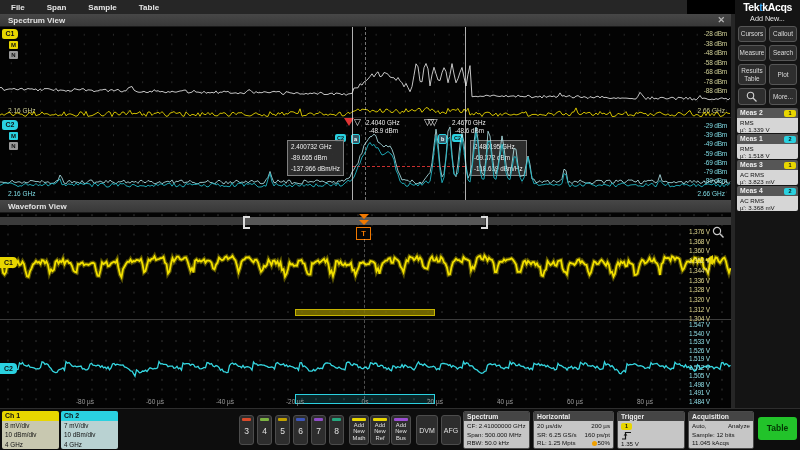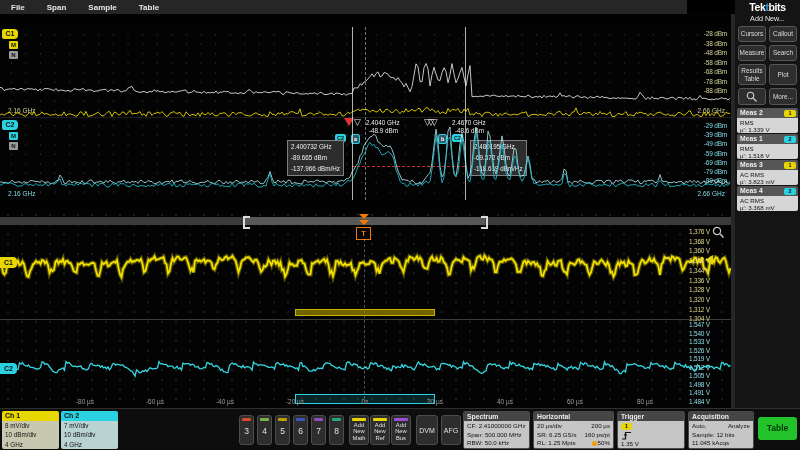--- a/index.html
+++ b/index.html
@@ -110,20 +110,24 @@
 <div id="app">
 
   <div id="menubar" class="abs">
       <div class="menu-item">File</div>
       <div class="menu-item">Span</div>
       <div class="menu-item">Sample</div>
       <div class="menu-item">Table</div>
     </div>
 
   <div id="spectrum-panel" class="abs">
+    <div class="titlebar abs" style="top:0">
+      <span>Spectrum View</span>
+      <span class="close-x abs">✕</span>
+    </div>
 
     <div id="spec1" class="plot abs">
       <div class="chan-tag" style="top:2px;background:#e8d600">C1</div>
       <div class="mini-badge" style="top:14px;background:#e8d600">M</div>
       <div class="mini-badge" style="top:24px;background:#9a9a9a">N</div>
       <div class="freqlab ylab1" style="left:8px">2.16 GHz</div>
       <div class="freqlab ylab1" style="right:6px">2.66 GHz</div>
     <div class="ylab ylab1" style="top: 3px;">-28 dBm</div>
         <div class="ylab ylab1" style="top: 12.5px;">-38 dBm</div>
         <div class="ylab ylab1" style="top: 22px;">-48 dBm</div>
@@ -185,20 +189,23 @@
           <polyline points="0,67.3 2,66.4 4,65.2 6,65.1 8,65.1 10,64.9 12,65.3 14,66.4 16,67.2 18,68.6 20,67.7 22,68.1 24,66.1 26,65.6 28,67.3 30,66.4 32,67.3 34,67.5 36,65.4 38,67.6 40,66.7 42,67.7 44,66.3 46,65.3 48,68.0 50,66.6 52,65.3 54,66.2 56,65.0 58,63.2 60,60.8 62,66.8 64,66.3 66,67.9 68,65.8 70,66.4 72,66.1 74,67.8 76,65.0 78,67.1 80,65.2 82,65.7 84,66.6 86,65.4 88,65.6 90,66.0 92,68.8 94,65.4 96,65.6 98,68.1 100,65.6 102,65.3 104,66.0 106,68.7 108,69.1 110,68.1 112,65.4 114,66.5 116,65.1 118,68.2 120,65.5 122,65.9 124,65.5 126,67.8 128,68.4 130,69.0 132,66.5 134,66.6 136,67.8 138,68.7 140,67.6 142,67.8 144,67.9 146,68.8 148,67.2 150,68.2 152,67.1 154,68.5 156,66.0 158,67.6 160,65.8 162,66.2 164,67.5 166,66.6 168,65.4 170,65.2 172,68.2 174,65.4 176,68.8 178,68.2 180,66.4 182,68.7 184,68.7 186,65.5 188,66.4 190,65.5 192,67.0 194,66.3 196,66.5 198,65.6 200,67.5 202,68.1 204,66.3 206,68.4 208,68.9 210,67.3 212,65.1 214,65.3 216,67.0 218,65.7 220,68.4 222,67.3 224,68.5 226,68.1 228,68.6 230,68.6 232,65.0 234,68.6 236,68.0 238,65.2 240,65.4 242,65.0 244,68.3 246,65.5 248,66.3 250,65.5 252,66.5 254,65.3 256,67.0 258,69.0 260,69.0 262,68.8 264,67.4 266,68.2 268,61.1 270,55.3 272,63.9 274,68.0 276,65.4 278,67.1 280,67.5 282,68.1 284,65.6 286,68.4 288,68.1 290,66.7 292,69.0 294,67.1 296,65.5 298,67.7 300,68.1 302,66.2 304,68.4 306,66.4 308,67.3 310,66.1 312,68.0 314,68.9 316,65.7 318,68.1 320,67.9 322,68.4 324,67.5 326,65.4 328,65.5 330,67.8 332,67.6 334,65.4 336,67.8 338,64.8 340,68.1 342,67.8 344,66.0 346,64.1 348,62.3 350,63.4 352,61.7 354,59.1 356,54.2 358,48.6 360,45.2 362,39.1 364,36.4 366,32.3 368,26.9 370,24.5 372,27.6 374,26.4 376,29.9 378,29.7 380,33.7 382,37.0 384,36.4 386,35.0 388,33.5 390,35.2 392,37.0 394,41.9 396,52.1 398,56.5 400,63.1 402,65.4 404,65.3 406,68.1 408,68.2 410,65.0 412,66.5 414,67.3 416,66.1 418,68.0 420,65.0 422,67.3 424,65.0 426,62.8 428,65.2 430,63.4 432,51.5 434,34.0 436,17.7 438,31.8 440,52.2 442,64.7 444,59.4 446,40.4 448,20.7 450,19.2 452,40.0 454,56.5 456,57.4 458,54.9 460,35.3 462,19.9 464,32.8 466,49.9 468,62.0 470,64.1 472,50.2 474,33.1 476,14.6 478,25.4 480,51.9 482,60.8 484,61.2 486,45.2 488,23.7 490,23.0 492,42.0 494,60.0 496,61.4 498,49.9 500,38.2 502,26.1 504,37.8 506,54.7 508,60.5 510,61.6 512,50.7 514,38.8 516,39.1 518,50.5 520,59.2 522,63.3 524,59.8 526,50.6 528,39.1 530,50.3 532,59.4 534,65.8 536,65.1 538,67.2 540,67.3 542,66.8 544,66.7 546,66.0 548,66.4 550,65.7 552,66.8 554,67.3 556,66.2 558,67.1 560,67.0 562,65.5 564,55.6 566,56.8 568,65.0 570,68.9 572,66.4 574,68.1 576,68.3 578,67.5 580,65.6 582,68.0 584,67.9 586,65.0 588,65.1 590,65.5 592,66.7 594,67.2 596,68.5 598,67.2 600,66.9 602,67.6 604,66.2 606,66.8 608,67.4 610,68.3 612,64.9 614,67.3 616,68.9 618,66.4 620,66.2 622,65.0 624,65.3 626,66.9 628,68.0 630,67.1 632,66.8 634,66.7 636,66.6 638,68.1 640,67.8 642,68.5 644,68.1 646,65.4 648,67.7 650,66.4 652,65.1 654,67.7 656,68.8 658,64.6 660,62.5 662,64.7 664,66.9 666,67.5 668,65.2 670,68.9 672,68.1 674,68.7 676,67.5 678,67.4 680,67.9 682,65.6 684,67.1 686,66.0 688,67.2 690,68.2 692,67.2 694,65.6 696,68.7 698,66.3 700,67.8 702,68.9 704,66.7 706,66.5 708,65.9 710,66.4 712,66.9 714,65.3 716,68.2 718,66.1 720,69.0 722,66.1 724,68.7 726,66.0 728,67.4 730,65.1" fill="none" stroke="#1fb6c4" stroke-width="0.9" opacity="1"></polyline>
         </svg>
       </div>
 
     <div class="cf-line" style="left:365px"></div>
     <div class="cursor-line" style="left:352px"></div>
     <div class="cursor-line" style="left:465px"></div>
   </div>
 
   <div id="waveform-panel" class="abs">
+    <div class="titlebar abs" style="top:0">
+      <span>Waveform View</span>
+    </div>
     <div id="wavearea" class="abs">
       <div id="ov-track" class="abs"></div>
       <div id="ov-window" class="abs"></div>
       <div class="bracket l" style="left:243px"></div>
       <div class="bracket r" style="left:481px"></div>
       <div class="chev" style="left:359px;top:1px"></div>
       <div class="chev" style="left:359px;top:7px"></div>
       <div id="tbox" class="abs">T</div>
       <div id="trig-dash" class="abs"></div>
 
@@ -356,21 +363,21 @@
       </div>
       <div class="nbtn" style="left: 391px; width: 20px;">
         <div class="stripe" style="background: rgb(156, 79, 212);"></div>
         <div class="addtxt">Add<br>New<br>Bus<br></div>
       </div>
     </div>
 
   <div id="splitter" class="abs">⋮</div>
   <div id="sidebar" class="abs">
     <div id="logo" class="abs">
-      <span>Tek</span><span class="acc">t</span><span>bits</span>
+      <span>Tek</span><span class="acc">t</span><span>kAcqs</span>
     </div>
     <div id="addnew" class="abs">Add New...</div>
   <div class="sbtn" style="left: 3px; top: 26px; height: 16px;">Cursors</div>
       <div class="sbtn" style="left: 34px; top: 26px; height: 16px;">Callout</div>
       <div class="sbtn" style="left: 3px; top: 45px; height: 16px;">Measure</div>
       <div class="sbtn" style="left: 34px; top: 45px; height: 16px;">Search</div>
       <div class="sbtn" style="left: 3px; top: 64px; height: 21px;">Results Table</div>
       <div class="sbtn" style="left: 34px; top: 64px; height: 21px;">Plot</div>
       <div class="sbtn" style="left: 3px; top: 88px; height: 17px;">
         <svg width="12" height="12" class="abs" style="position: static;">

